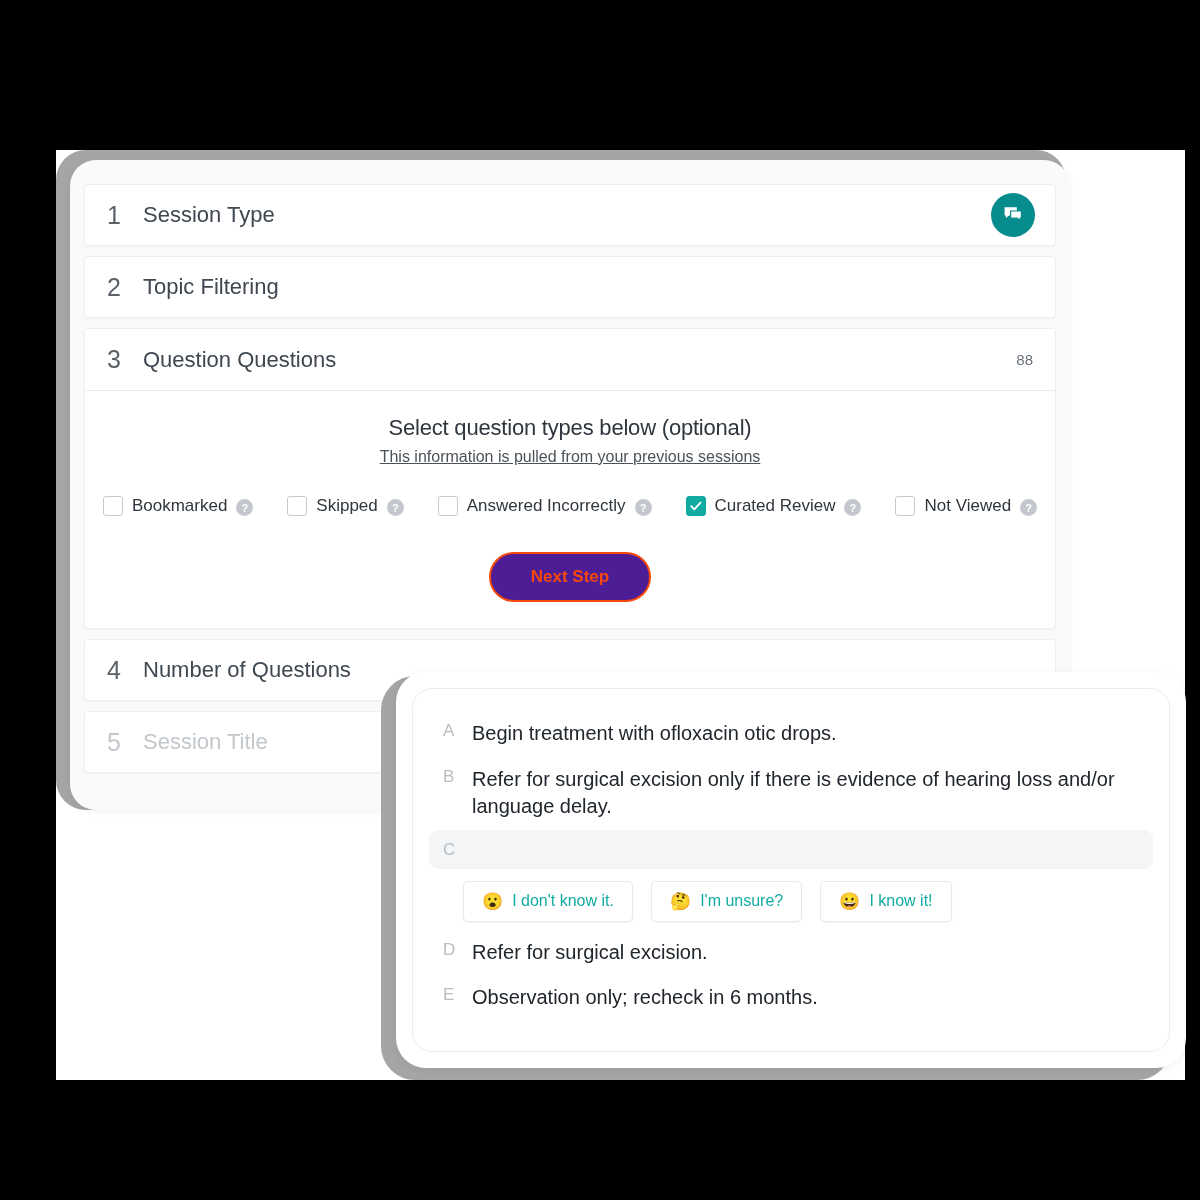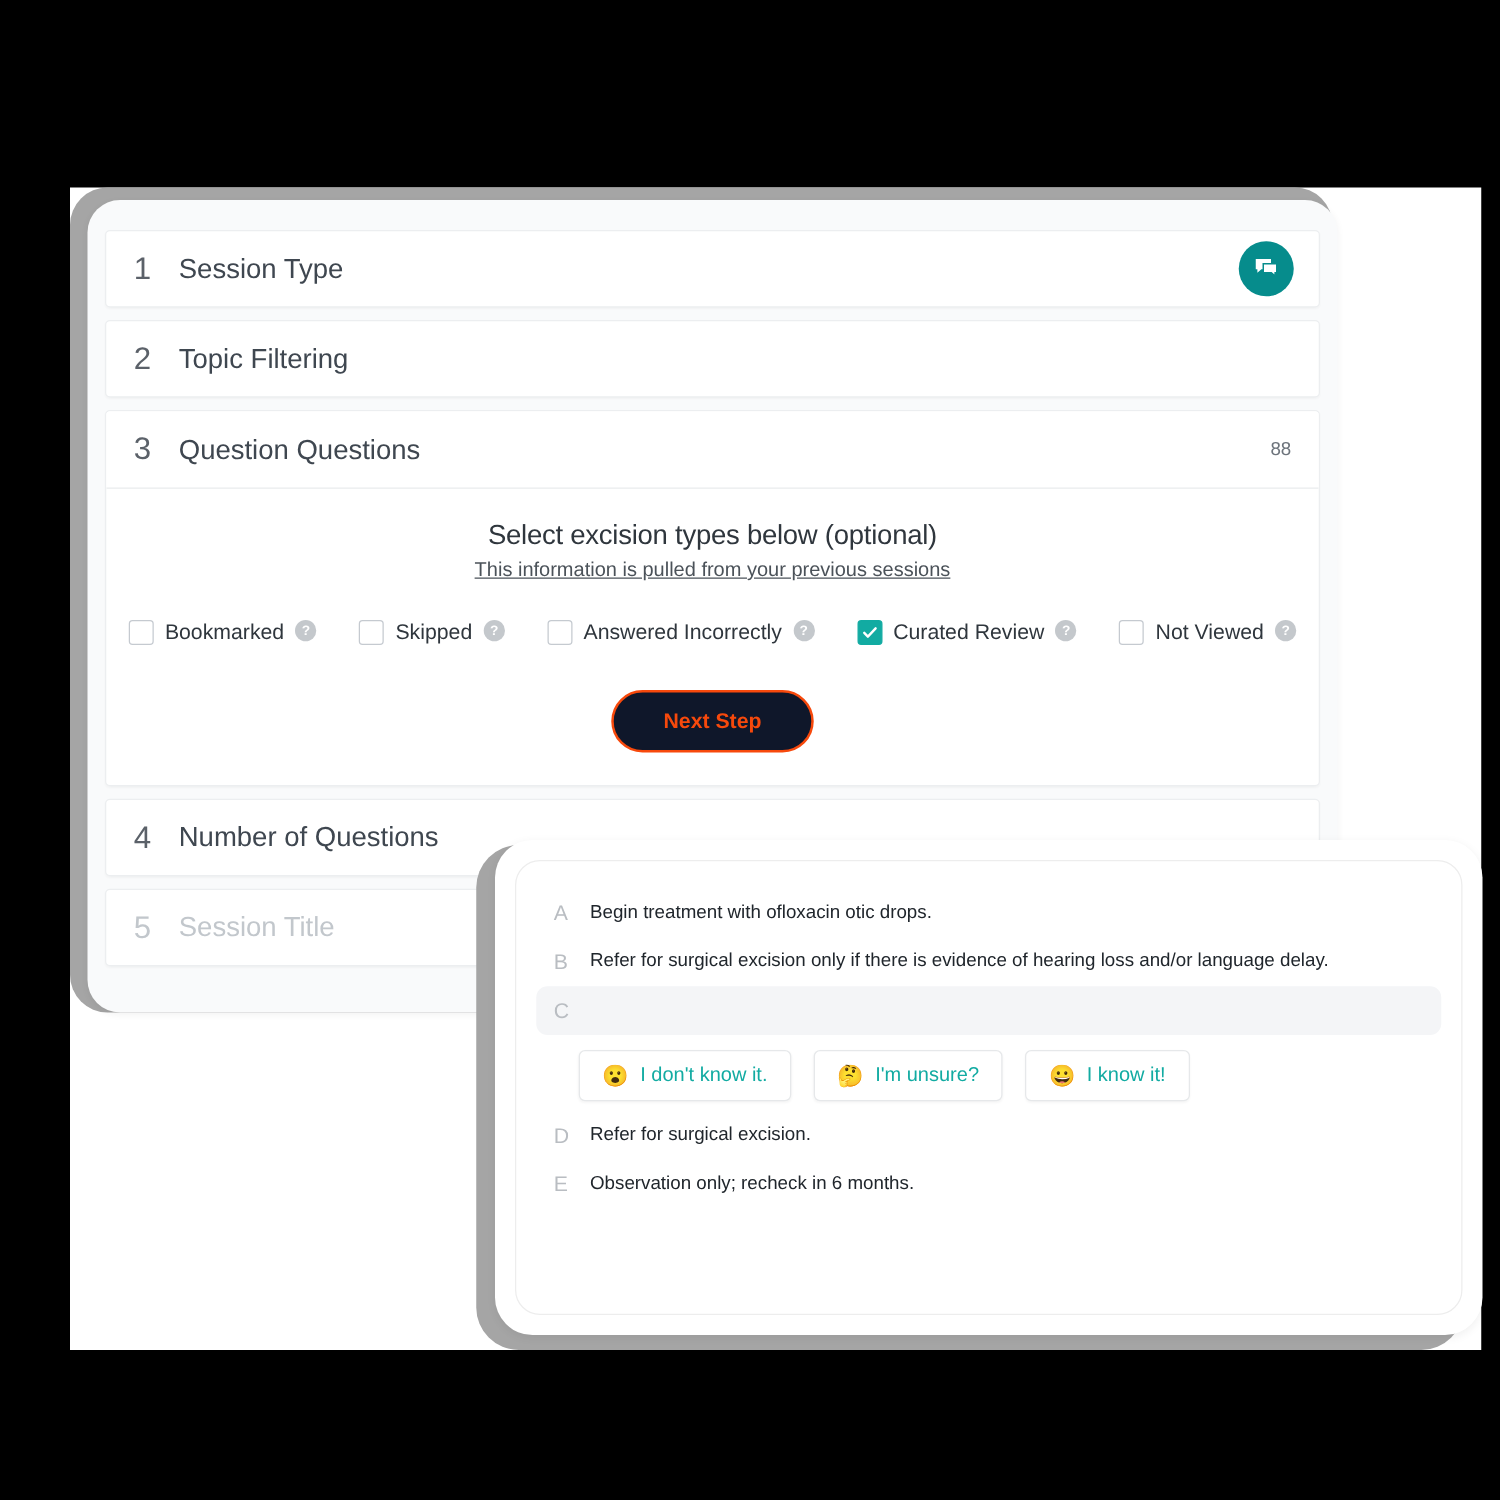--- a/index.html
+++ b/index.html
@@ -132,21 +132,21 @@
     text-decoration: underline;
   }
 
   .checkbox-row {
     display: flex;
     justify-content: center;
     align-items: center;
     gap: 34px;
     margin-top: 30px;
   }
-  .cb-item { display: flex; align-items: flex-start; gap: 9px; }
+  .cb-item { display: flex; align-items: flex-end; gap: 9px; }
   .cb-box {
     width: 20px; height: 20px;
     border: 1px solid #c5cad0;
     border-radius: 3px;
     background: #fff;
     flex: none;
     display: flex; align-items: center; justify-content: center;
   }
   .cb-box.checked { background: #12ABA2; border-color: #12ABA2; }
   .cb-label { font-size: 17px; color: #2f363d; font-weight: 300; white-space: nowrap; }
@@ -155,21 +155,21 @@
     background: #c4c8cc; color: #ffffff;
     font-size: 11px; font-weight: 700;
     display: flex; align-items: center; justify-content: center;
     flex: none;
   }
 
   .next-wrap { display: flex; justify-content: center; margin-top: 36px; }
   .next-btn {
     border: 2px solid #F7490C;
     color: #F7490C;
-    background: #0f172a;
+    background: #4c1d95;
     border-radius: 40px;
     padding: 13px 40px;
     font-size: 17px;
     font-weight: 600;
     cursor: pointer;
     font-family: "Liberation Sans", sans-serif;
   }
 
   
   .answers-shadow {
@@ -209,21 +209,21 @@
   .ans-row.selected { background: #f4f5f7; align-items: center; }
   .ans-letter {
     font-size: 17px;
     color: #b9bdc2;
     width: 13px;
     flex: none;
     font-weight: 300;
     padding-top: 1px;
   }
   .ans-text {
-    font-size: 15px;
+    font-size: 20px;
     color: #20262c;
     line-height: 1.38;
     font-weight: 300;
   }
 
   .conf-row { display: flex; gap: 18px; padding: 12px 0 8px 34px; }
   .conf-btn {
     border: 1px solid #e6e8ea;
     background: #ffffff;
     border-radius: 5px;
@@ -269,21 +269,21 @@
       </div>
 
       <div class="step-block">
         <div class="step-row">
           <span class="step-num">3</span>
           <span class="step-label">Question Questions</span>
           <span class="step-count">88</span>
         </div>
 
         <div class="step-body">
-          <div class="panel-title">Select excision types below (optional)</div>
+          <div class="panel-title">Select question types below (optional)</div>
           <div class="panel-sub">This information is pulled from your previous sessions</div>
 
           <div class="checkbox-row">
 
             <div class="cb-item">
               <span class="cb-box"></span>
               <span class="cb-label">Bookmarked</span>
               <span class="help-dot">?</span>
             </div>
 

